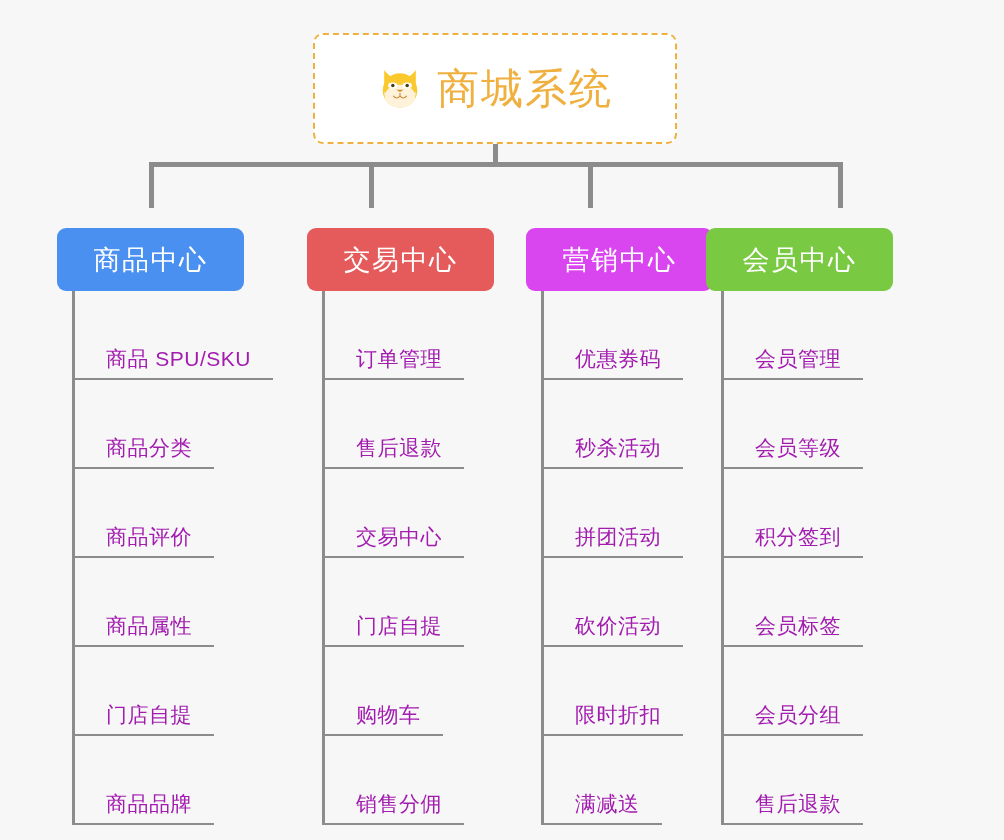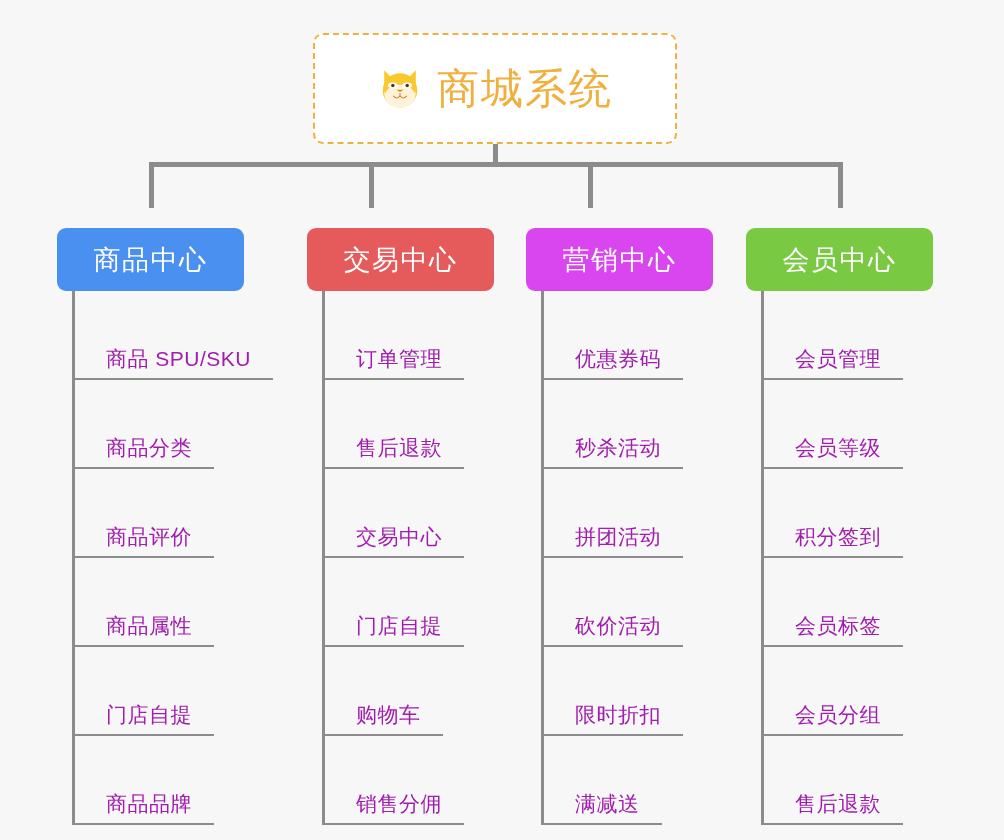--- a/index.html
+++ b/index.html
@@ -186,21 +186,21 @@
         </div>
       <div class="leaf">
           <span class="leaf-inner">限时折扣</span>
         </div>
       <div class="leaf">
           <span class="leaf-inner">满减送</span>
         </div>
     </div>
   </div>
 
-  <div class="column" style="left:746px;font-family:Liberation Mono, monospace;">
+  <div class="column" style="left:706px;font-family:Liberation Mono, monospace;">
     <div class="cat-box" style="background-color: rgb(122, 201, 67);">
       <span>会员中心</span>
     </div>
     <div class="leaf-rail">
       <div class="leaf">
           <span class="leaf-inner">会员管理</span>
         </div>
       <div class="leaf">
           <span class="leaf-inner">会员等级</span>
         </div>

